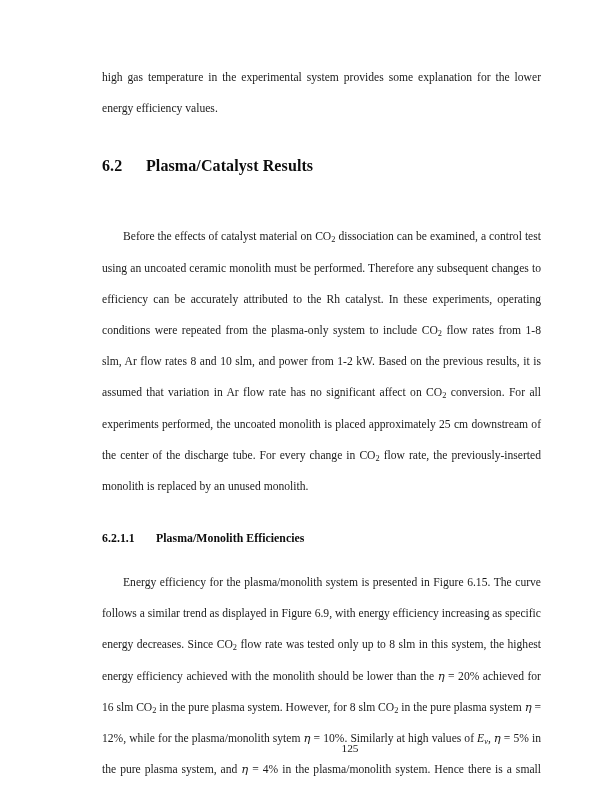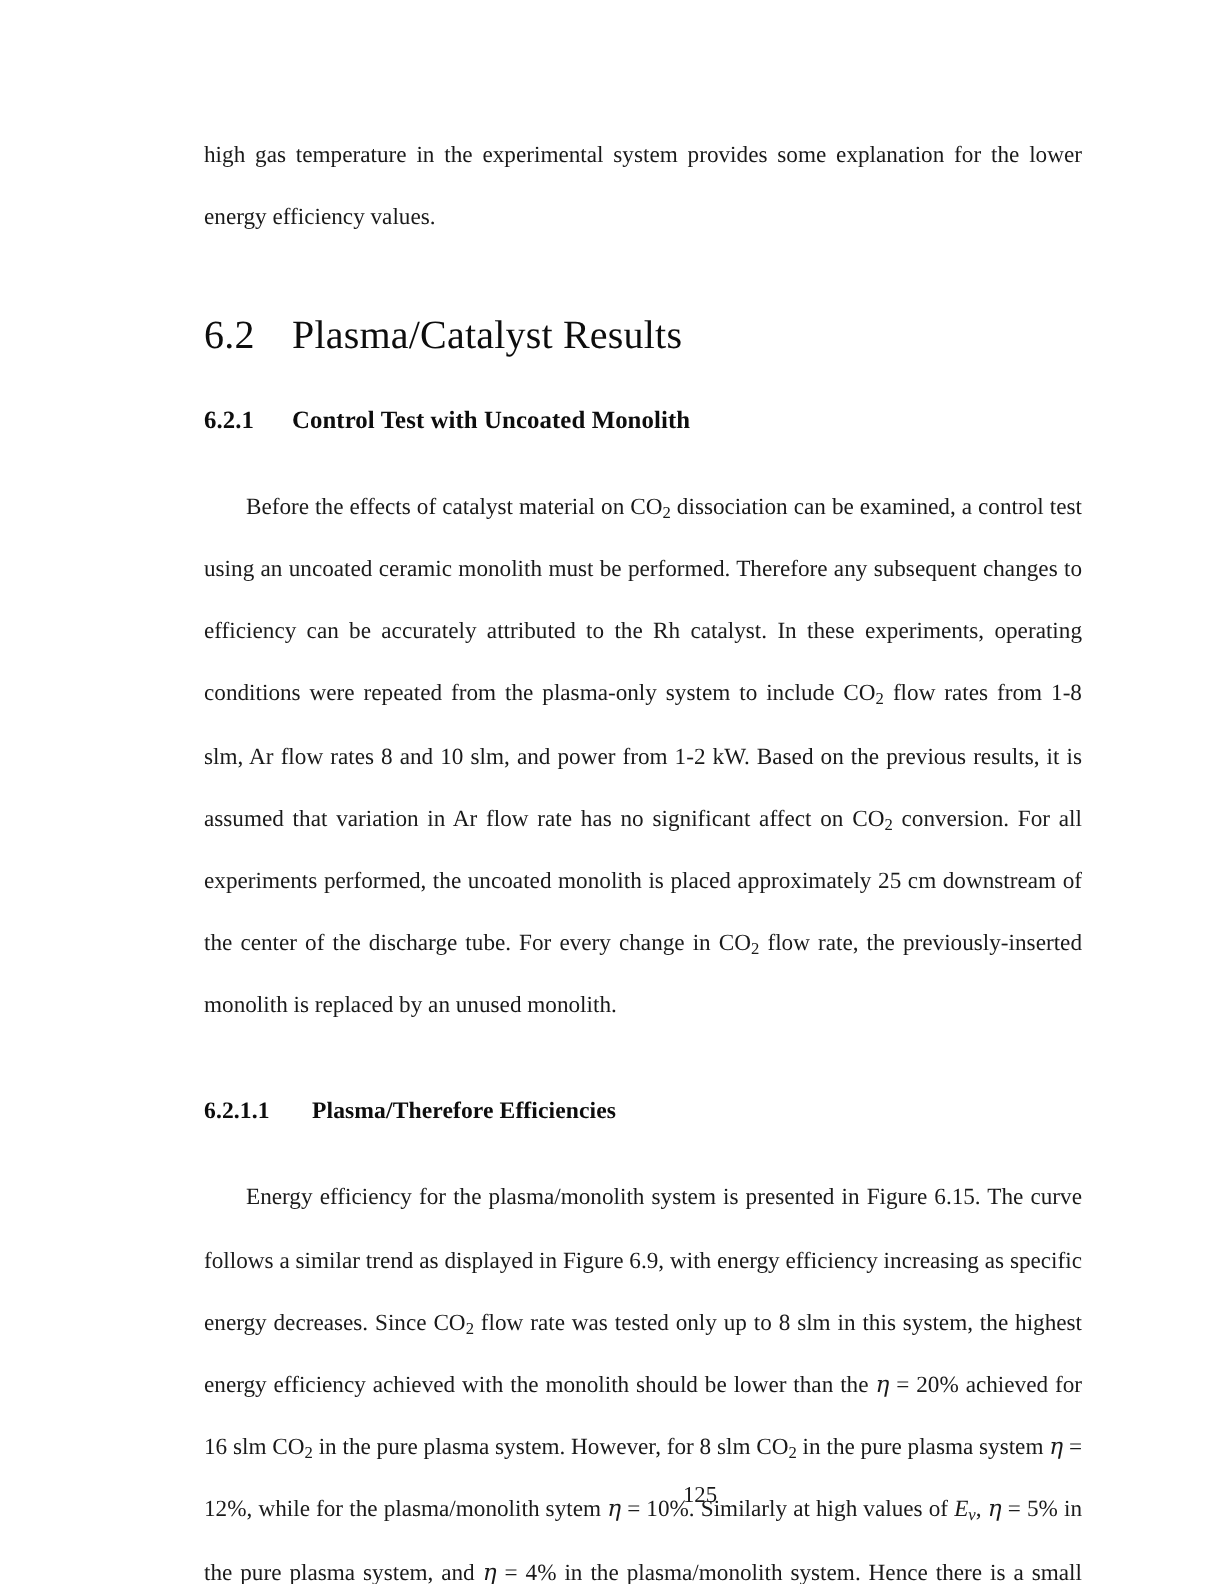--- a/index.html
+++ b/index.html
@@ -36,22 +36,22 @@
     text-justify: inter-word;
     color: #1a1a1a;
     -webkit-hyphens: none;
     hyphens: none;
   }
   p.indent {
     text-indent: 21px;
   }
   h2.section-heading {
     margin: 0;
-    font-size: 20px;
-    font-weight: normal;
+    font-size: 16px;
+    font-weight: bold;
     line-height: 1;
     color: #0d0d0d;
     letter-spacing: 0.1px;
   }
   h2.section-heading .num {
     display: inline-block;
     min-width: 44px;
   }
   h3.subsection-heading {
     margin: 0;
@@ -116,32 +116,29 @@
     <p class="body-text">high gas temperature in the experimental system provides some explanation for the lower energy efficiency values.</p>
 
     <div class="gap-after-para-1"></div>
 
     <h2 class="section-heading">
       <span class="num">6.2</span><span>Plasma/Catalyst Results</span>
     </h2>
 
     <div class="gap-after-sec-head"></div>
 
-    <h3 class="subsection-heading">
-      <span class="num">6.2.1</span><span>Control Test with Uncoated Monolith</span>
-    </h3>
 
     <div class="gap-after-subsec-head"></div>
 
     <p class="body-text indent"><span>Before the effects of catalyst material on CO</span><sub>2</sub><span> dissociation can be examined, a control test using an uncoated ceramic monolith must be performed. Therefore any subsequent changes to efficiency can be accurately attributed to the Rh catalyst. In these experiments, operating conditions were repeated from the plasma-only system to include CO</span><sub>2</sub><span> flow rates from 1-8 slm, Ar flow rates 8 and 10 slm, and power from 1-2 kW. Based on the previous results, it is assumed that variation in Ar flow rate has no significant affect on CO</span><sub>2</sub><span> conversion. For all experiments performed, the uncoated monolith is placed approximately 25 cm downstream of the center of the discharge tube. For every change in CO</span><sub>2</sub><span> flow rate, the previously-inserted monolith is replaced by an unused monolith.</span></p>
 
     <div class="gap-before-subsub"></div>
 
     <h4 class="subsubsection-heading">
-      <span class="num">6.2.1.1</span><span>Plasma/Therefore Efficiencies</span>
+      <span class="num">6.2.1.1</span><span>Plasma/Monolith Efficiencies</span>
     </h4>
 
     <div class="gap-after-subsub-head"></div>
 
     <p class="body-text indent"><span>Energy efficiency for the plasma/monolith system is presented in Figure 6.15. The curve follows a similar trend as displayed in Figure 6.9, with energy efficiency increasing as specific energy decreases. Since CO</span><sub>2</sub><span> flow rate was tested only up to 8 slm in this system, the highest energy efficiency achieved with the monolith should be lower than the </span><span class="eta">η</span><span> = 20% achieved for 16 slm CO</span><sub>2</sub><span> in the pure plasma system. However, for 8 slm CO</span><sub>2</sub><span> in the pure plasma system </span><span class="eta">η</span><span> = 12%, while for the plasma/monolith sytem </span><span class="eta">η</span><span> = 10%. Similarly at high values of </span><span class="nowrap"><span class="mathvar">E</span><sub class="mathvar">v</sub></span><span>, </span><span class="eta">η</span><span> = 5% in the pure plasma system, and </span><span class="eta">η</span><span> = 4% in the plasma/monolith system. Hence there is a small decrease in overall energy efficiency observed for the plasma/monolith system.</span></p>
 
   </div>
 
   <div class="page-number">125</div>
 </div>

